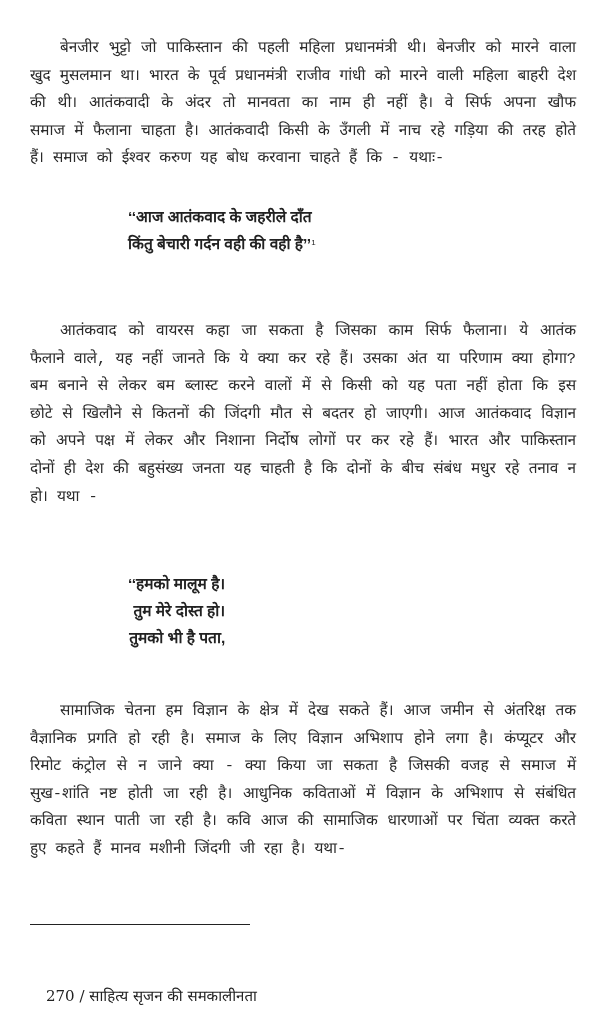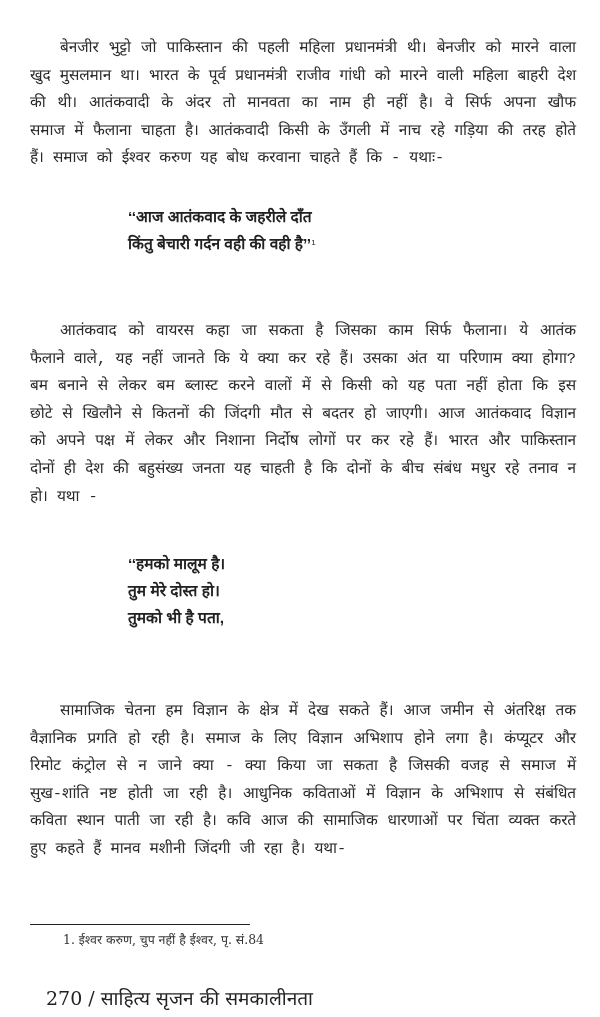--- a/index.html
+++ b/index.html
@@ -7,51 +7,50 @@
          font-family: "DejaVu Serif", "Liberation Serif", serif; }
   .page { position:absolute; left:30px; top:30px; width:546px; }
   .para { font-size:15.4px; line-height:27.6px; text-align:justify; text-align-last:left; margin:0; letter-spacing:-0.1px;font-family:Liberation Mono, monospace; }
   .para .indent { display:inline-block; width:30px; }
   .poem { position:absolute; left:128px; font-family:Liberation Sans, sans-serif;
           font-size:15.5px; line-height:27px; font-weight:bold; color:#222; }
   .poem div { white-space:nowrap; }
   sup { font-size:8px; vertical-align:top; position:relative; top:-1px; font-weight:normal; }
   .rule { position:absolute; left:30px; top:924px; width:220px; height:0; border-top:1.6px solid #222; }
   .footnotes { position:absolute; left:63px; top:929px; font-size:12.4px; line-height:21px; color:#333; }
-  .footer { position:absolute; left:46px; top:985px; font-size:19px; color:#222; white-space:nowrap; }
+  .footer { position:absolute; left:46px; top:985px; font-size:15px; color:#222; white-space:nowrap; }
 </style>
 </head>
 <body>
 
 <div class="page">
   <p class="para" style="position:absolute; top:5px; width:546px;"><span class="indent"></span><span>बेनजीर भुट्टो जो पाकिस्तान की पहली महिला प्रधानमंत्री थी। बेनजीर को मारने वाला खुद मुसलमान था। भारत के पूर्व प्रधानमंत्री राजीव गांधी को मारने वाली महिला बाहरी देश की थी। आतंकवादी के अंदर तो मानवता का नाम ही नहीं है। वे सिर्फ अपना खौफ समाज में फैलाना चाहता है। आतंकवादी किसी के उँगली में नाच रहे गड़िया की तरह होते हैं। समाज को ईश्वर करुण यह बोध करवाना चाहते हैं कि - यथाः-</span></p>
 </div>
 
 <div class="poem" style="top:203px;">
   <div>‘‘आज आतंकवाद के जहरीले दाँत</div>
   <div><span>किंतु बेचारी गर्दन वही की वही है’’</span><sup>1</sup></div>
 </div>
 
 <div class="page" style="top:318px;">
   <p class="para"><span class="indent"></span><span>आतंकवाद को वायरस कहा जा सकता है जिसका काम सिर्फ फैलाना। ये आतंक फैलाने वाले, यह नहीं जानते कि ये क्या कर रहे हैं। उसका अंत या परिणाम क्या होगा? बम बनाने से लेकर बम ब्लास्ट करने वालों में से किसी को यह पता नहीं होता कि इस छोटे से खिलौने से कितनों की जिंदगी मौत से बदतर हो जाएगी। आज आतंकवाद विज्ञान को अपने पक्ष में लेकर और निशाना निर्दोष लोगों पर कर रहे हैं। भारत और पाकिस्तान दोनों ही देश की बहुसंख्य जनता यह चाहती है कि दोनों के बीच संबंध मधुर रहे तनाव न हो। यथा -</span></p>
 </div>
 
-<div class="poem" style="top:550px;">
+<div class="poem" style="top:570px;text-align:right;">
   <div>‘‘हमको मालूम है।</div>
   <div>तुम मेरे दोस्त हो।</div>
   <div>तुमको भी है पता,</div>
 </div>
 
 <div class="page" style="top:698px;">
   <p class="para"><span class="indent"></span><span>सामाजिक चेतना हम विज्ञान के क्षेत्र में देख सकते हैं। आज जमीन से अंतरिक्ष तक वैज्ञानिक प्रगति हो रही है। समाज के लिए विज्ञान अभिशाप होने लगा है। कंप्यूटर और रिमोट कंट्रोल से न जाने क्या - क्या किया जा सकता है जिसकी वजह से समाज में सुख-शांति नष्ट होती जा रही है। आधुनिक कविताओं में विज्ञान के अभिशाप से संबंधित कविता स्थान पाती जा रही है। कवि आज की सामाजिक धारणाओं पर चिंता व्यक्त करते हुए कहते हैं मानव मशीनी जिंदगी जी रहा है। यथा-</span></p>
 </div>
 
 <div class="rule"></div>
 
 <div class="footnotes">
-  <div>1. ईश्वर करुण, चुप नहीं है ईश्वर, पृ. सं.84</div>
 </div>
 
 <div class="footer">
   <span>270</span>
   <span>/</span>
   <span>साहित्य सृजन की समकालीनता</span>
 </div>
 
 </body></html>

